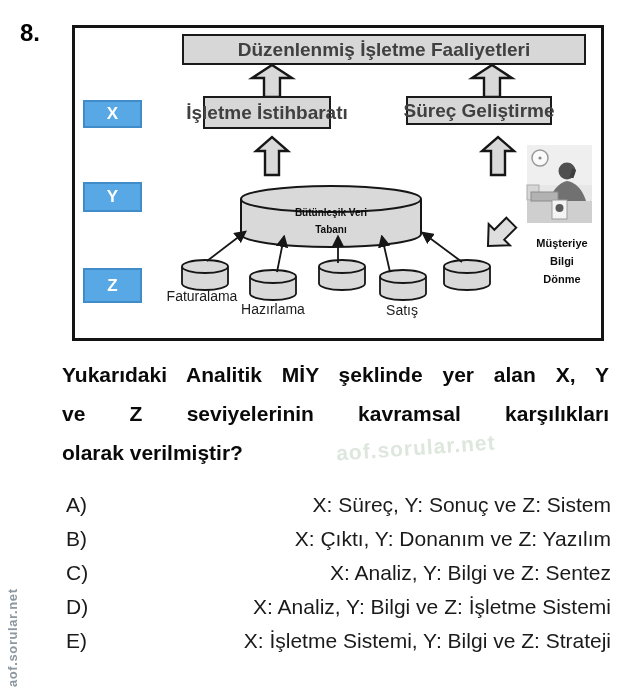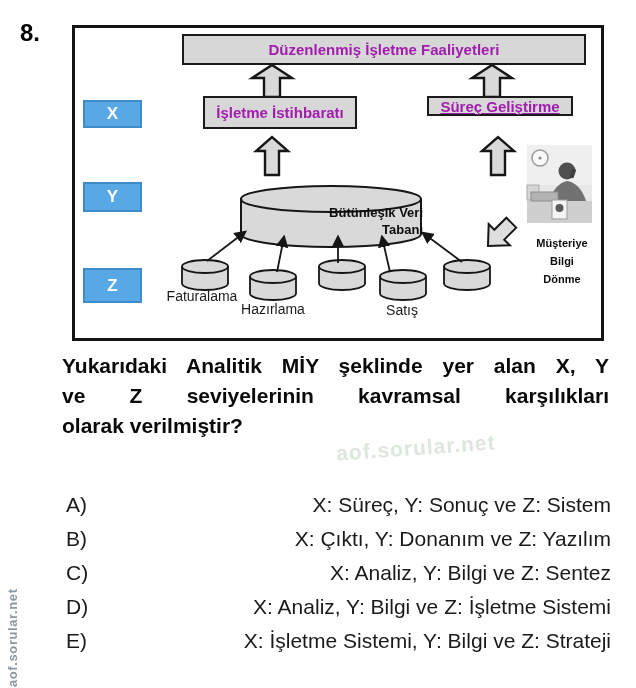--- a/index.html
+++ b/index.html
@@ -7,47 +7,47 @@
         font-family:"Liberation Sans","DejaVu Sans",sans-serif;color:#111;}
 
   
   .qnum{position:absolute;left:20px;top:19px;font-size:24px;font-weight:bold;color:#000;}
 
   
   .diagram{position:absolute;left:72px;top:25px;width:532px;height:316px;
            border:3px solid #141414;box-sizing:border-box;background:#fff;}
   .gbox{position:absolute;background:#d7d7d7;border:2px solid #1a1a1a;box-sizing:border-box;
         display:flex;align-items:center;justify-content:center;
-        font-weight:bold;font-size:15px;color:#a21caf;white-space:nowrap;text-align:right;}
+        font-weight:bold;font-size:19px;color:#404040;white-space:nowrap;text-align:right;}
   .top-box{left:107px;top:6px;width:404px;height:31px;}
-  .ii-box{left:128px;top:68px;width:154px;height:33px;}
-  .sg-box{left:352px;top:68px;width:146px;height:20px;text-decoration:underline;}
+  .ii-box{left:128px;top:68px;width:128px;height:33px;}
+  .sg-box{left:331px;top:68px;width:146px;height:29px;}
   .lvl{position:absolute;left:8px;width:59px;background:#57a8e4;border:2px solid #3f8cc9;
        box-sizing:border-box;display:flex;align-items:center;justify-content:center;
        color:#fff;font-weight:bold;font-size:17px;}
   .lvl-x{top:72px;height:28px;}
   .lvl-y{top:154px;height:30px;}
   .lvl-z{top:240px;height:35px;}
   .graphics{position:absolute;left:0;top:0;width:526px;height:310px;}
-  .db-label{position:absolute;left:188px;top:176px;width:160px;text-align:right;
-            font-weight:bold;font-size:13px;line-height:17px;color:#0d0d0d;}
+  .db-label{position:absolute;left:176px;top:176px;width:160px;text-align:center;
+            font-weight:bold;font-size:10px;line-height:17px;color:#0d0d0d;}
   .src-label{position:absolute;width:80px;text-align:center;font-size:14px;
              line-height:16px;color:#1c1c1c;}
   .src-0{left:87px;top:260px;}
   .src-1{left:158px;top:273px;}
   .src-2{left:227px;top:264px;}
   .src-3{left:287px;top:274px;}
   .src-4{left:348px;top:264px;}
   .ret-label{position:absolute;left:437px;top:206px;width:100px;text-align:center;
              font-weight:bold;font-size:11px;line-height:18px;color:#0d0d0d;}
 
   
   .qtext{position:absolute;left:62px;top:351px;width:547px;
          font-size:21px;font-weight:bold;color:#0a0a0a;}
-  .qline{height:30px;line-height:30px;white-space:nowrap;}
+  .qline{height:30px;line-height:30px;white-space:nowrap;margin-top:9px;}
   .qline.just{white-space:normal;text-align:justify;text-align-last:justify;}
 
   
   .options{position:absolute;left:66px;top:492px;width:545px;}
   .opt{display:flex;font-size:21px;line-height:25px;margin-bottom:9px;color:#1a1a1a;}
   .opt .letter{width:52px;flex:0 0 52px;}
   .opt .text{flex:1;white-space:nowrap;text-align:right;}
 
   
   .wm-side{position:absolute;left:5px;top:565px;height:122px;

